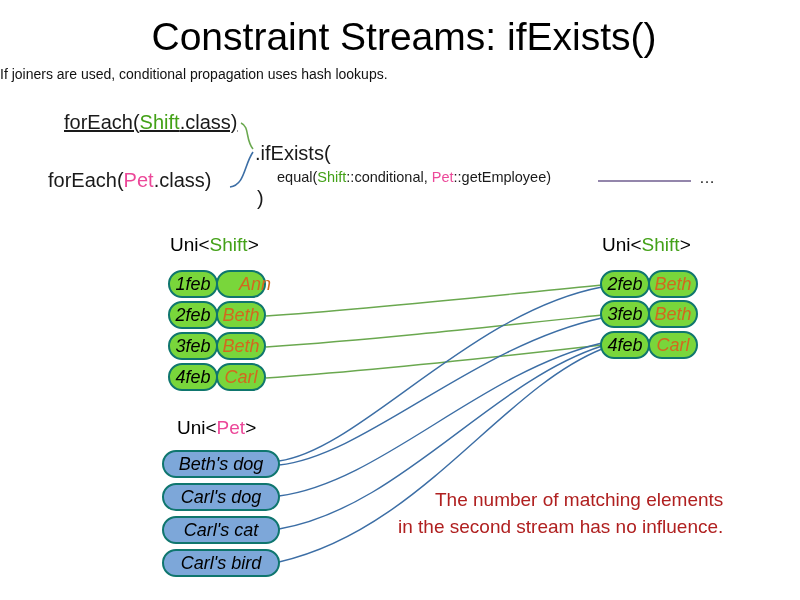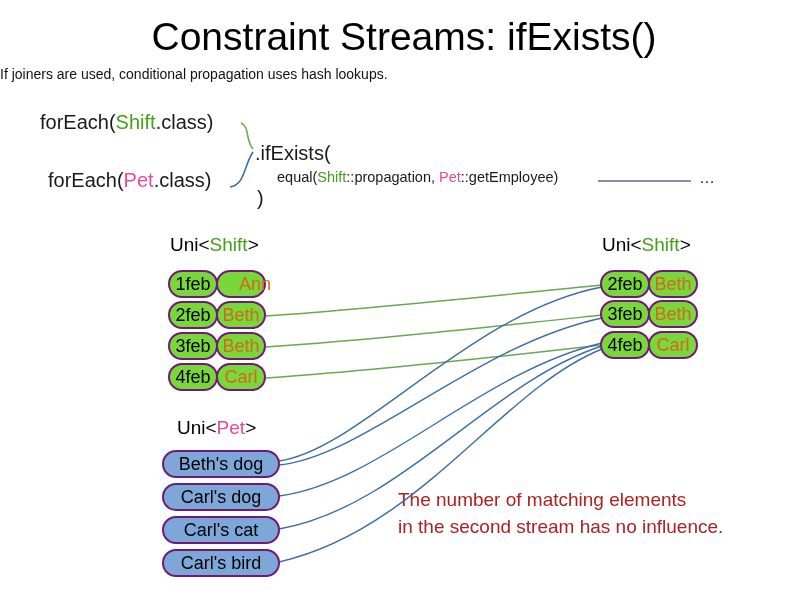--- a/index.html
+++ b/index.html
@@ -16,29 +16,29 @@
     left:0;top:66px;width:800px;text-align:left;font-size:14px;color:#111;
   }
   .code-lg{font-size:20px;white-space:nowrap;}
   .code-sm{font-size:14.5px;white-space:nowrap;}
   .tok-shift{color:#43a117;}
   .tok-pet{color:#ec4899;}
   .ellipsis{font-size:16px;color:#222;}
   .uni-label{font-size:19px;white-space:nowrap;color:#000;}
   .cell{
     position:absolute;height:28px;box-sizing:border-box;
-    border:2px solid #701a75;border-radius:14px;
+    border:2px solid #0f766e;border-radius:14px;
     display:flex;align-items:center;justify-content:center;
-    font-size:18px;z-index:2;background:#79d63b;
+    font-size:18px;z-index:2;background:#79d63b;font-style:italic;
   }
   .shift-date{color:#000;}
   .shift-name{color:#d2691e;}
   .pet-cell{background:#7da7d9;color:#000;width:118px;}
   .note{
-    font-size:19px;line-height:27px;color:#b02020;white-space:nowrap;
+    font-size:19px;line-height:27px;color:#b02020;white-space:nowrap;text-align:right;
   }
   svg.connectors{position:absolute;left:0;top:0;z-index:1;}
 </style>
 </head>
 <body>
 
 <div class="slide">
 
   <svg class="connectors" width="800" height="600" viewBox="0 0 800 600">
 
@@ -54,27 +54,27 @@
     <path d="M 279,461 C 360,450 470,312 602,287" fill="none" stroke-width="1.4" stroke="#3c6ea5"></path>
     <path d="M 279,465 C 365,456 475,345 602,318" fill="none" stroke-width="1.4" stroke="#3c6ea5"></path>
     <path d="M 279,496 C 380,483 480,372 602,343" fill="none" stroke-width="1.4" stroke="#3c6ea5"></path>
     <path d="M 279,529 C 400,508 490,382 602,346" fill="none" stroke-width="1.4" stroke="#3c6ea5"></path>
     <path d="M 279,562 C 420,530 500,390 602,349" fill="none" stroke-width="1.4" stroke="#3c6ea5"></path>
   </svg>
 
   <div class="abs title">Constraint Streams: ifExists()</div>
   <div class="abs subtitle">If joiners are used, conditional propagation uses hash lookups.</div>
 
-  <div class="abs code-lg" style="left:40px;top:111px;"><span>forEach(</span><span class="tok-shift">Shift</span><span>.class)</span></div>
+  <div class="abs code-lg" style="left:64px;top:111px;text-decoration:underline;"><span>forEach(</span><span class="tok-shift">Shift</span><span>.class)</span></div>
 
   <div class="abs code-lg" style="left:48px;top:169px;"><span>forEach(</span><span class="tok-pet">Pet</span><span>.class)</span></div>
 
   <div class="abs code-lg" style="left:255px;top:142px;">.ifExists(</div>
 
-  <div class="abs code-sm" style="left:277px;top:169px;"><span>equal(</span><span class="tok-shift">Shift</span><span>::propagation, </span><span class="tok-pet">Pet</span><span>::getEmployee)</span></div>
+  <div class="abs code-sm" style="left:277px;top:169px;"><span>equal(</span><span class="tok-shift">Shift</span><span>::conditional, </span><span class="tok-pet">Pet</span><span>::getEmployee)</span></div>
 
   <div class="abs code-lg" style="left:257px;top:187px;">)</div>
 
   <div class="abs ellipsis" style="left:699px;top:169px;">…</div>
 
   <div class="abs uni-label" style="left:170px;top:234px;"><span>Uni&lt;</span><span class="tok-shift">Shift</span><span>&gt;</span></div>
 
   <div class="cell shift-date" style="left:168px;top:270px;width:50px;">1feb</div>
   <div class="cell shift-name" style="left:216px;top:270px;width:50px;padding-left:28px;">Ann</div>
   <div class="cell shift-date" style="left:168px;top:301px;width:50px;">2feb</div>

